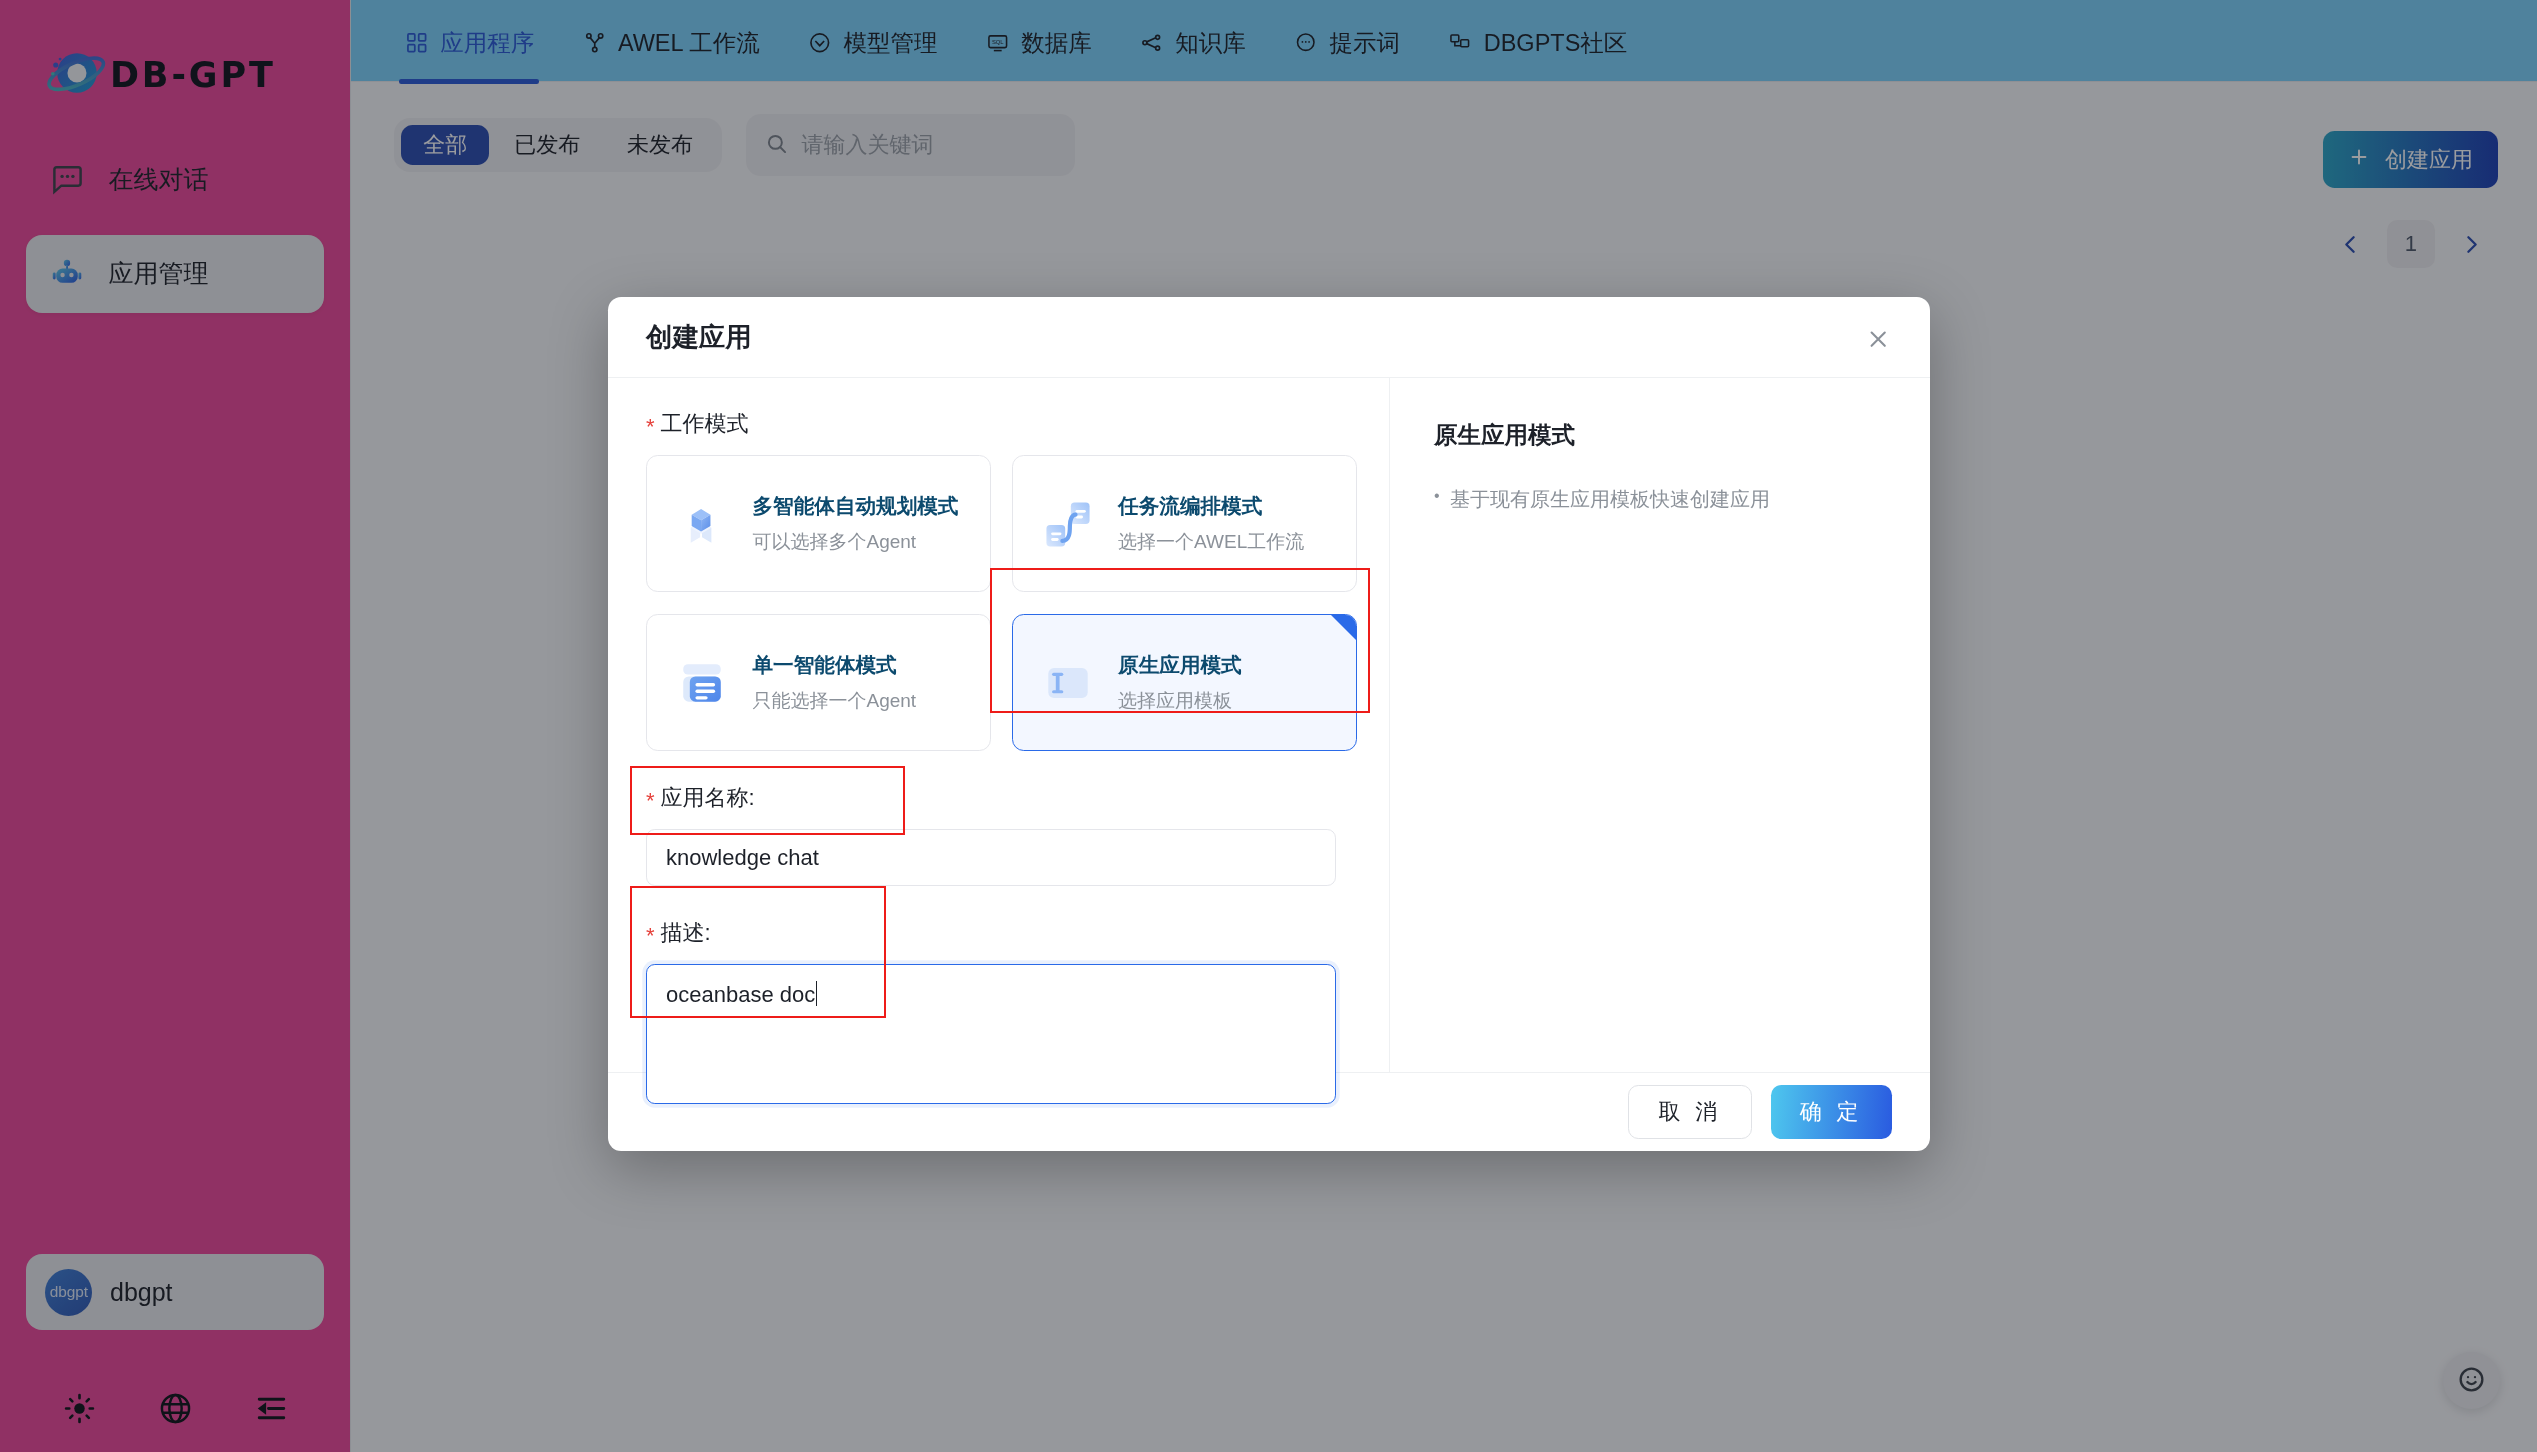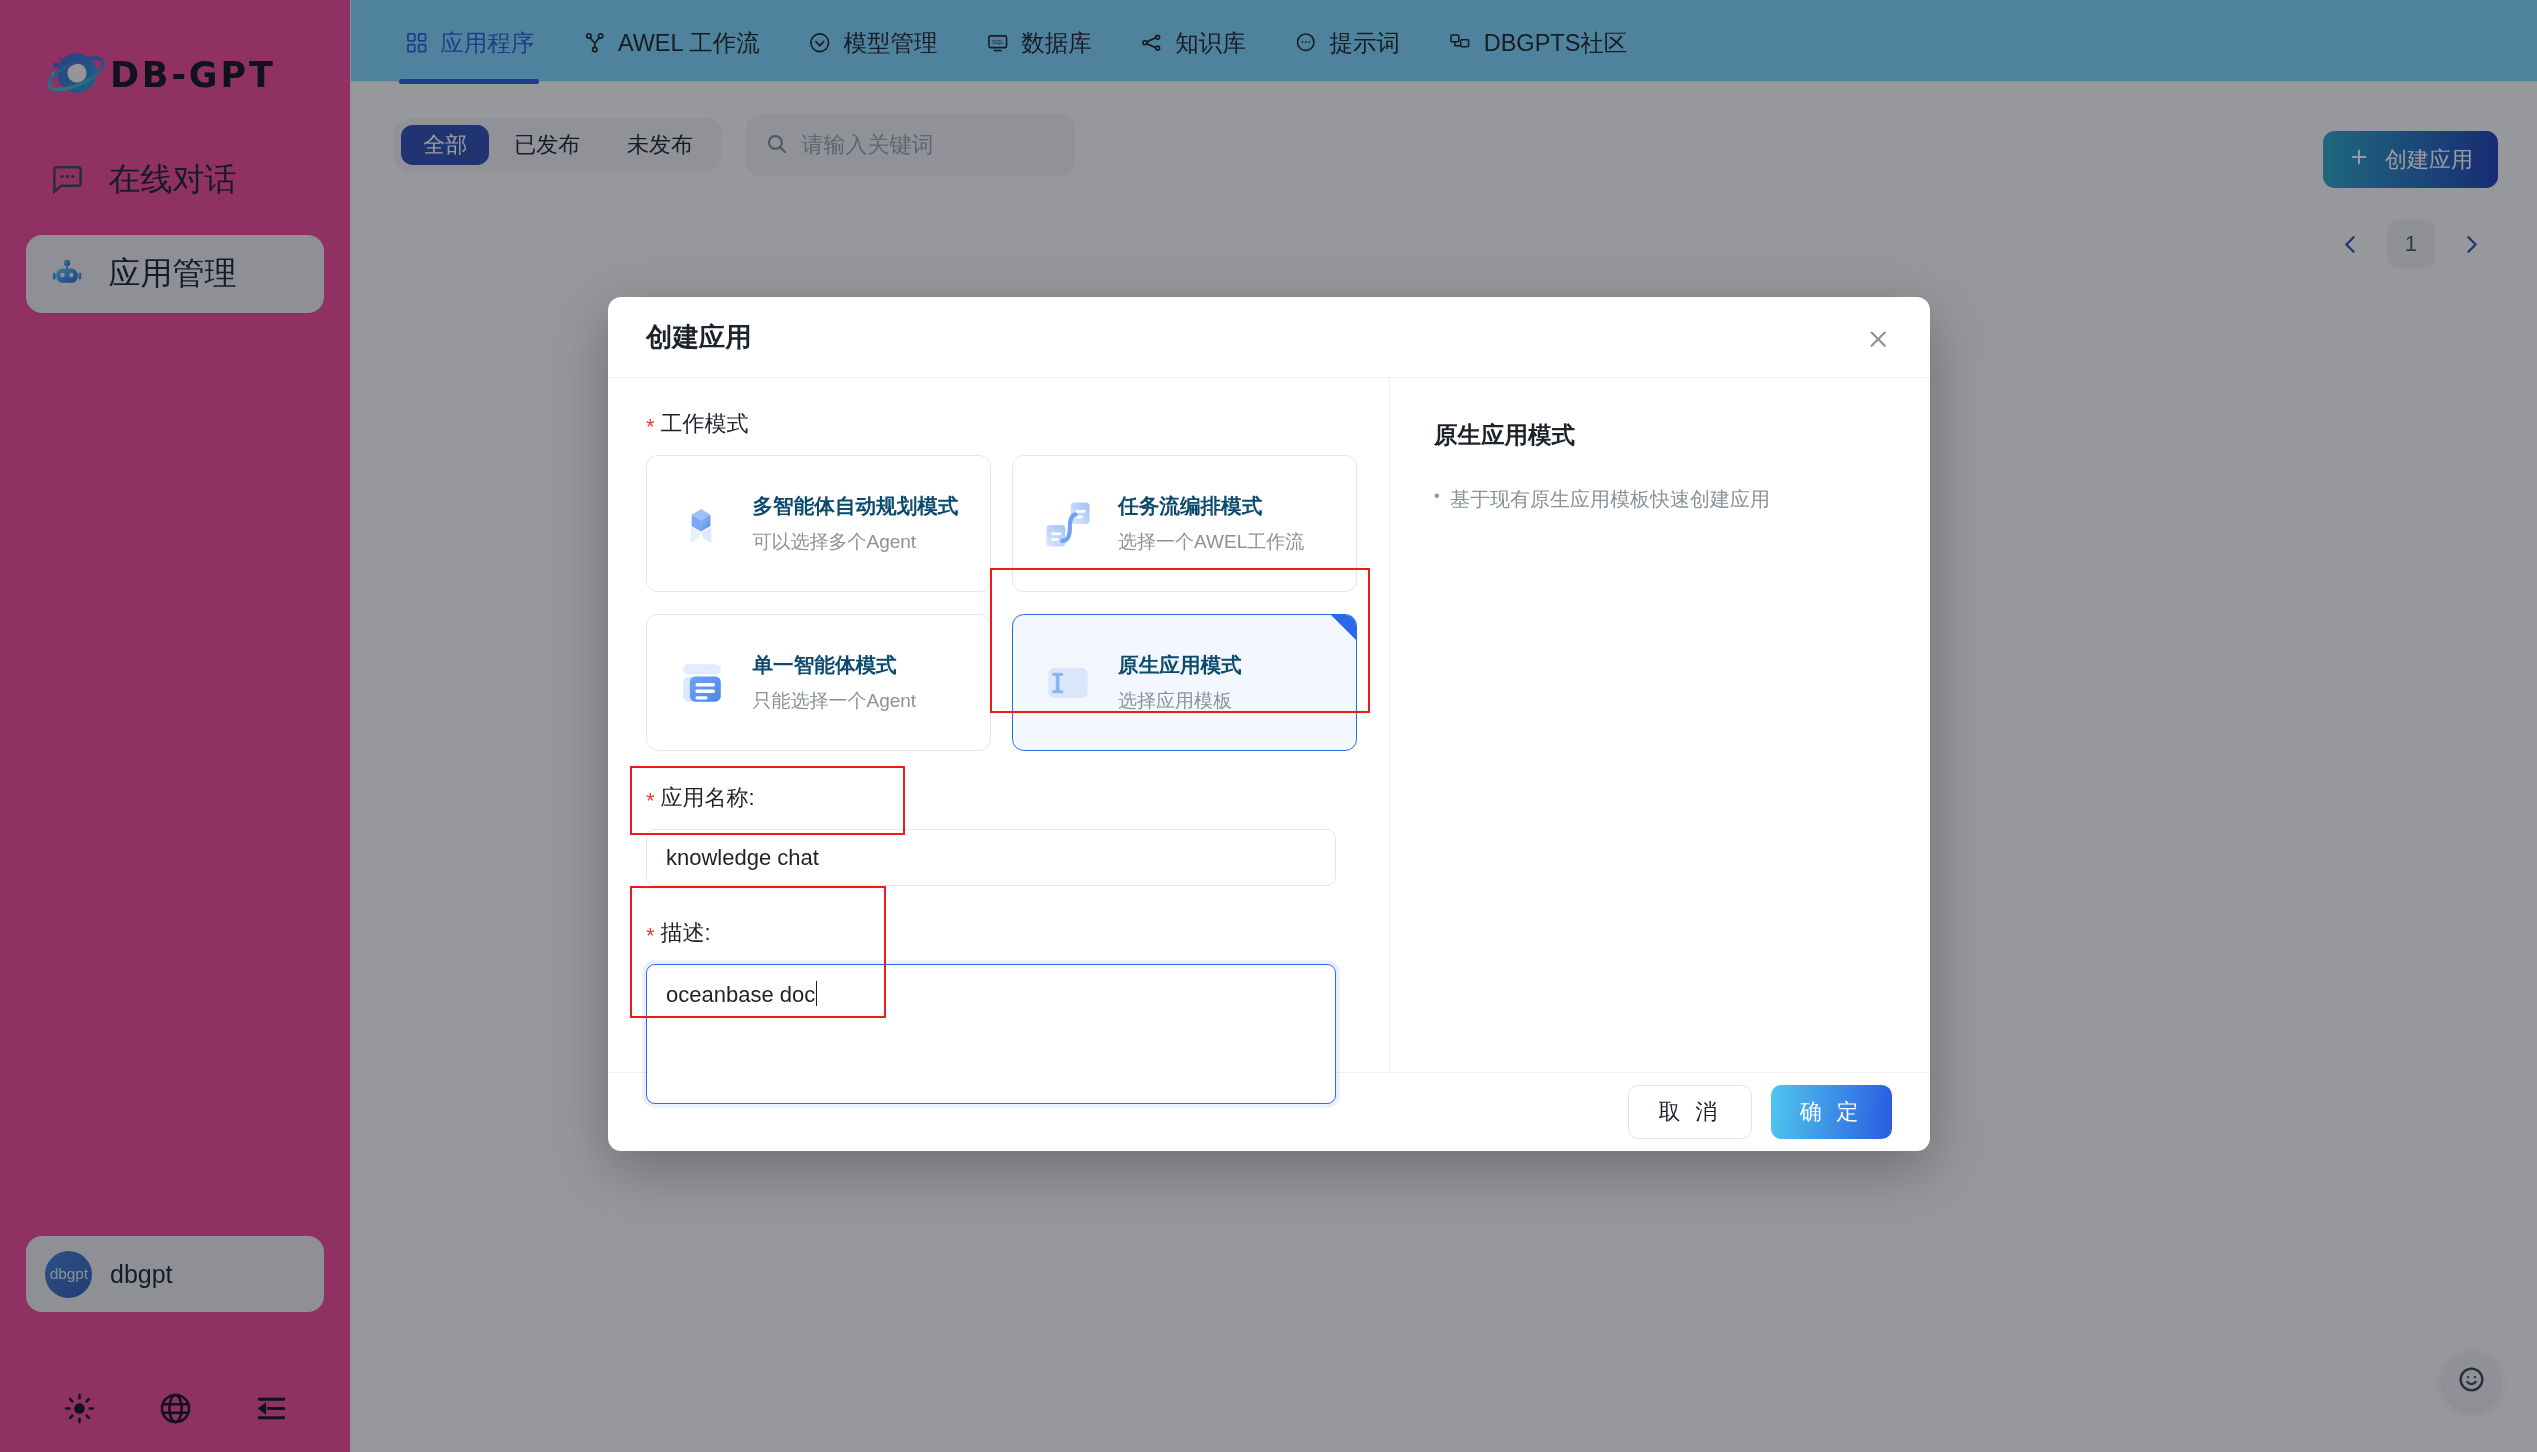--- a/index.html
+++ b/index.html
@@ -27,24 +27,24 @@
   .logo-text { font-size:35px; letter-spacing:2.9px; font-weight:700; color:#10141c; margin-left:2.9px;
                font-family:"DejaVu Sans", sans-serif; }
 
   .nav { margin-top: 23.5px; padding: 0 26.4px; display:flex; flex-direction:column; gap:16px; }
   .nav-item {
     height: 78px; border-radius: 16px; display:flex; align-items:center;
     padding: 0 22px; gap: 22px; cursor:pointer;
   }
   .nav-item.active { background: #e9eaee; box-shadow: 0 1.5px 4.4px rgba(0,0,0,.05); }
   .nav-ico { width: 38px; height: 38px; flex:0 0 38px; display:flex; align-items:center; justify-content:center; }
-  .nav-label { font-size: 32px; color:#1d2129; }
+  .nav-label { font-size: 25px; color:#1d2129; }
 
   .user-box {
-    position:absolute; left:26.4px; bottom:140px; width:298px; height:76px;
+    position:absolute; left:26.4px; bottom:122px; width:298px; height:76px;
     background:#e9eaee; border-radius:16px; display:flex; align-items:center;
     padding: 0 19px; gap:17.6px;
   }
   .avatar { width:47px; height:47px; border-radius:50%; flex:0 0 47px;
             background: linear-gradient(140deg,#3e7fd6,#2f59b5);
             color:#dfe8f7; font-size:15.4px; display:flex; align-items:center; justify-content:center; }
   .user-name { font-size:25px; color:#1d2129; }
 
   .side-footer { position:absolute; left:0; bottom:20.6px; width:351px; display:flex;
                  justify-content:space-around; align-items:center; padding: 0 31px; }

